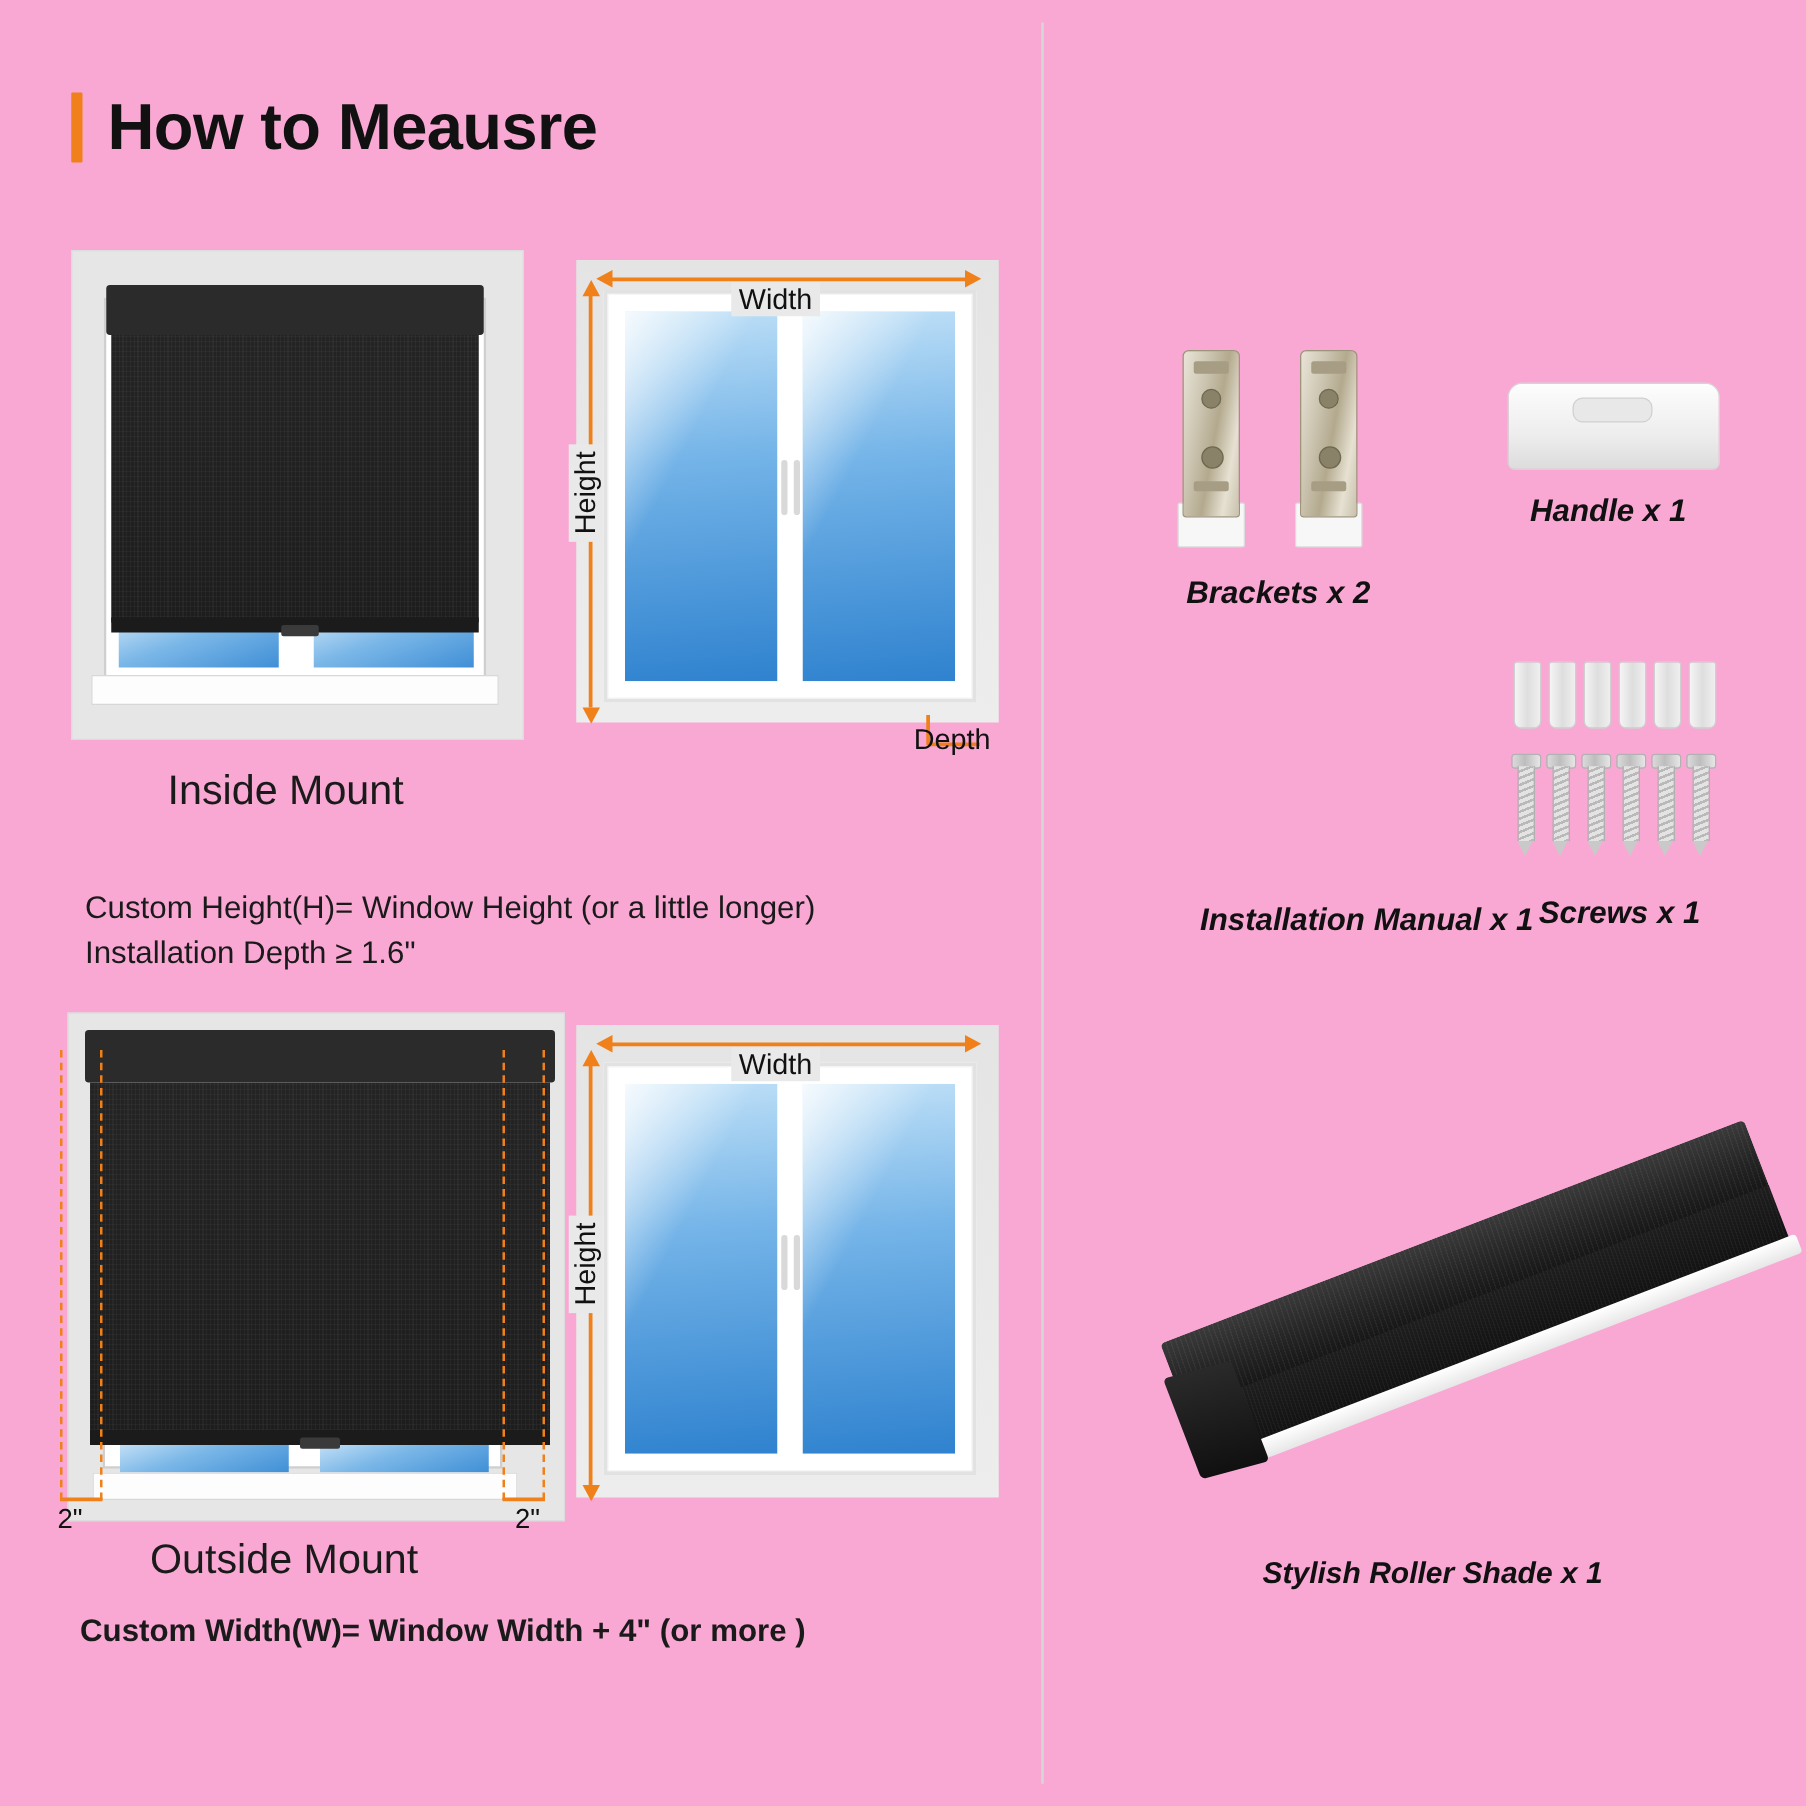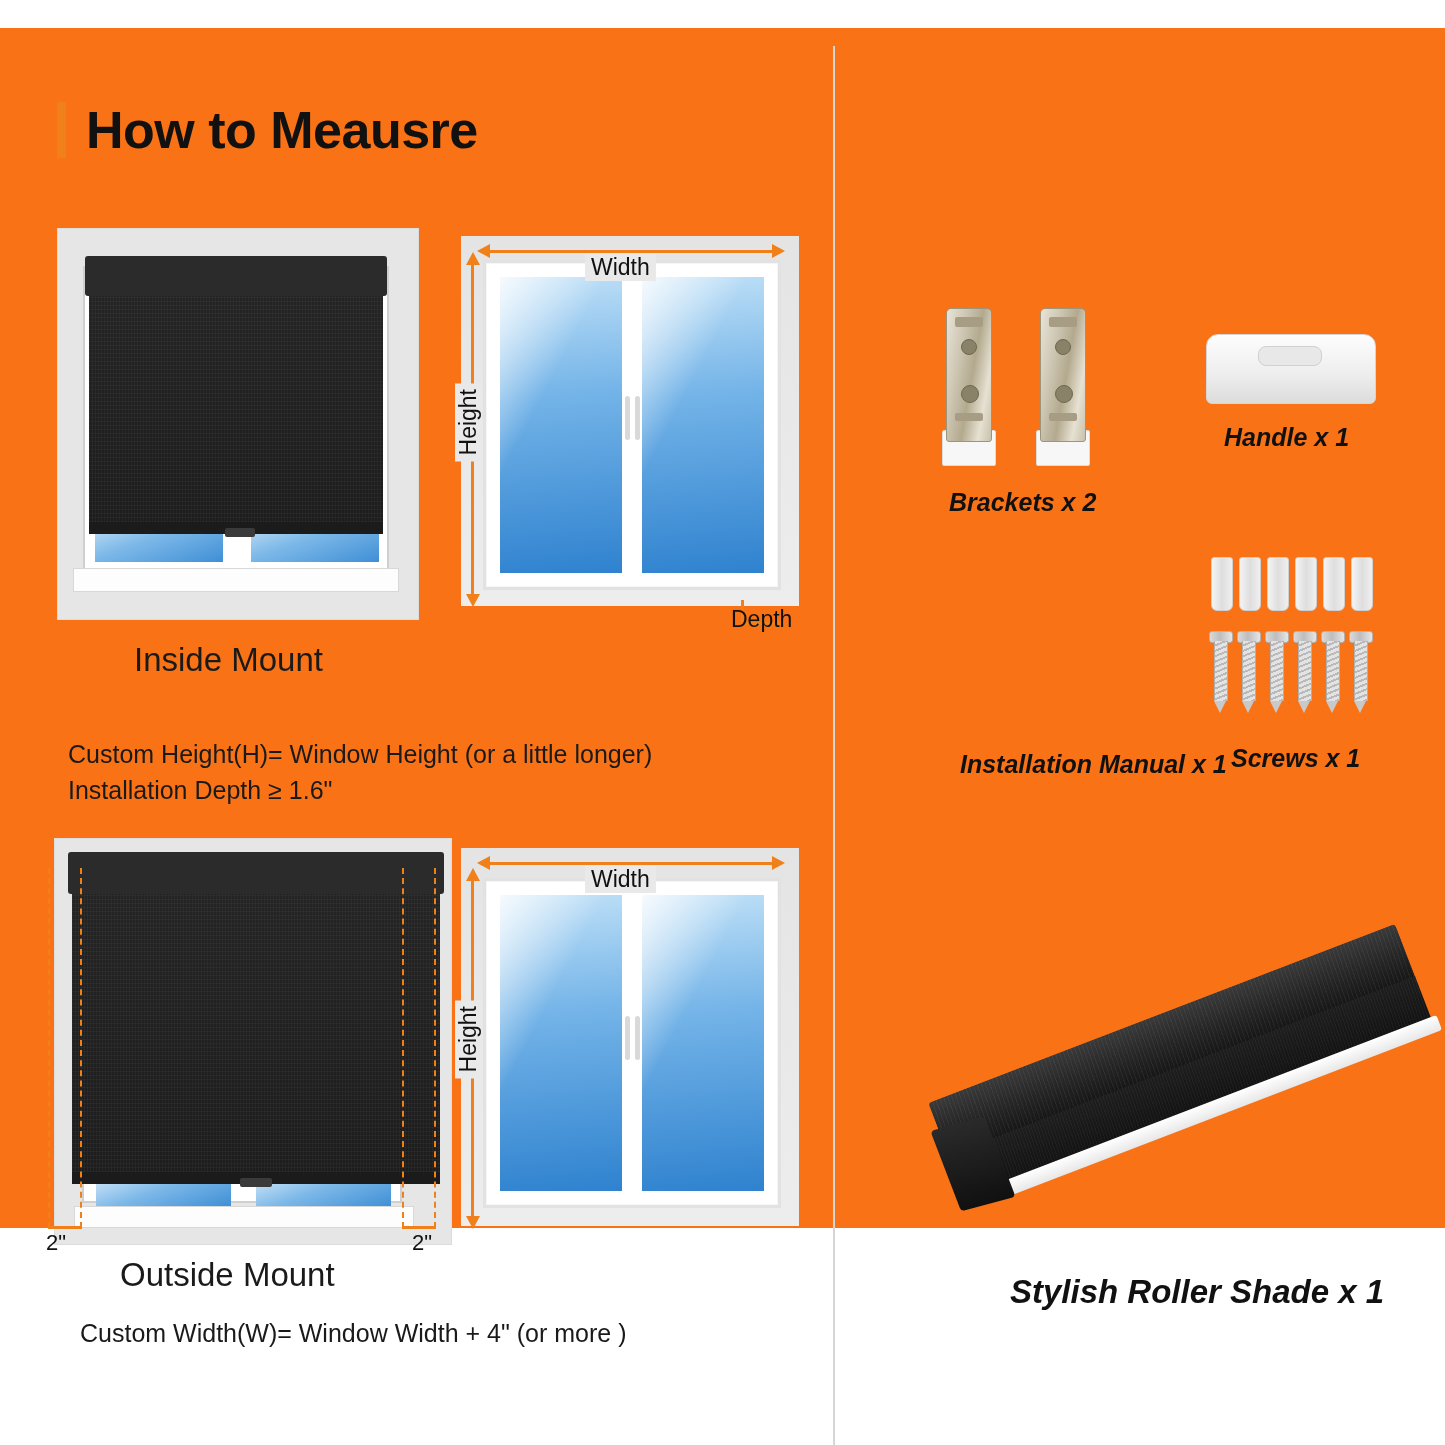--- a/index.html
+++ b/index.html
@@ -10,24 +10,23 @@
   body {
     width: 1445px;
     height: 1445px;
     font-family: "Liberation Sans", sans-serif;
     color: #1a1a1a;
     overflow: hidden;
   }
   .page {
     position: relative;
     width: 1445px;
-    height: 1200px;
-    background: #f97316;
+    height: 1445px;
+    background: #f9a8d4;
     box-sizing: border-box;
-    margin-top: 28px;
   }
   .divider-v {
     position: absolute;
     left: 833px;
     top: 18px;
     width: 2px;
     height: 1409px;
     background: #d6d6d6;
   }
   
@@ -171,21 +170,21 @@
   
   .pkg-caption {
     position: absolute;
     font-size: 25px;
     font-weight: bold;
     font-style: italic;
     color: #111;
     white-space: nowrap;
   }
   .pkg-caption.big {
-    font-size: 33px;
+    font-size: 24px;
   }
 
   .bracket {
     position: absolute;
     background: linear-gradient(100deg,#e9e4d8 0%, #cdc6b2 30%, #b3a98e 55%, #e6e1d2 80%, #c8c1ac 100%);
     border: 1px solid #9d947c;
     border-radius: 3px;
   }
   .bracket .hole {
     position: absolute;
@@ -394,21 +393,21 @@
     <div class="arrow-head" style="left:317px; top:16px; border-top:7px solid transparent; border-bottom:7px solid transparent; border-left:13px solid #f08019;"></div>
     <div class="dim-label" style="left:130px; top:26px; background:#e9e9e9; padding:0 6px;">Width</div>
 
     <div class="arrow-line" style="left:16px; top:40px; width:3px; height:336px;"></div>
     <div class="arrow-head" style="left:11px; top:28px; border-left:7px solid transparent; border-right:7px solid transparent; border-bottom:13px solid #f08019;"></div>
     <div class="arrow-head" style="left:11px; top:376px; border-left:7px solid transparent; border-right:7px solid transparent; border-top:13px solid #f08019;"></div>
     <div class="dim-label vert" style="left:0px; top:160px; background:#e9e9e9; padding:6px 0;">Height</div>
   </div>
 
   <div class="mount-title" style="left:120px; top:1228px;">Outside Mount</div>
-  <div class="mount-lines" style="left:80px; top:1287px;">Custom Width(W)= Window Width + 4" (or more )</div>
+  <div class="mount-lines" style="left:64px; top:1287px;font-weight:bold;">Custom Width(W)= Window Width + 4" (or more )</div>
 
   <div class="shade-wrap" style="left:930px; top:270px; width:180px; height:180px;">
 
     <div class="bracket-base" style="left:12px; top:132px; width:52px; height:34px;"></div>
     <div class="bracket" style="left:16px; top:10px; width:44px; height:132px; border-radius:5px 5px 3px 3px;">
       <div class="slot" style="left:8px; top:8px; width:28px; height:10px;"></div>
       <div class="hole" style="left:14px; top:30px; width:14px; height:14px;"></div>
       <div class="hole" style="left:14px; top:76px; width:16px; height:16px;"></div>
       <div class="slot" style="left:8px; top:104px; width:28px; height:8px;"></div>
     </div>

